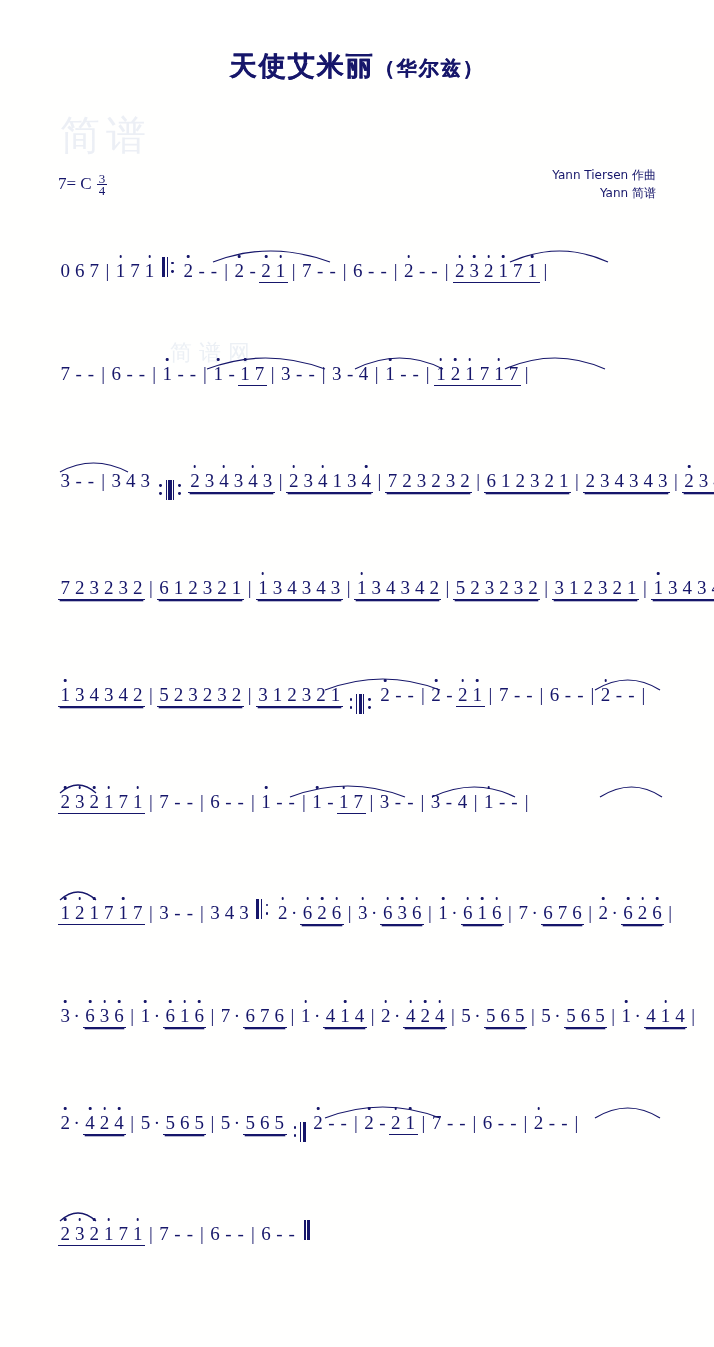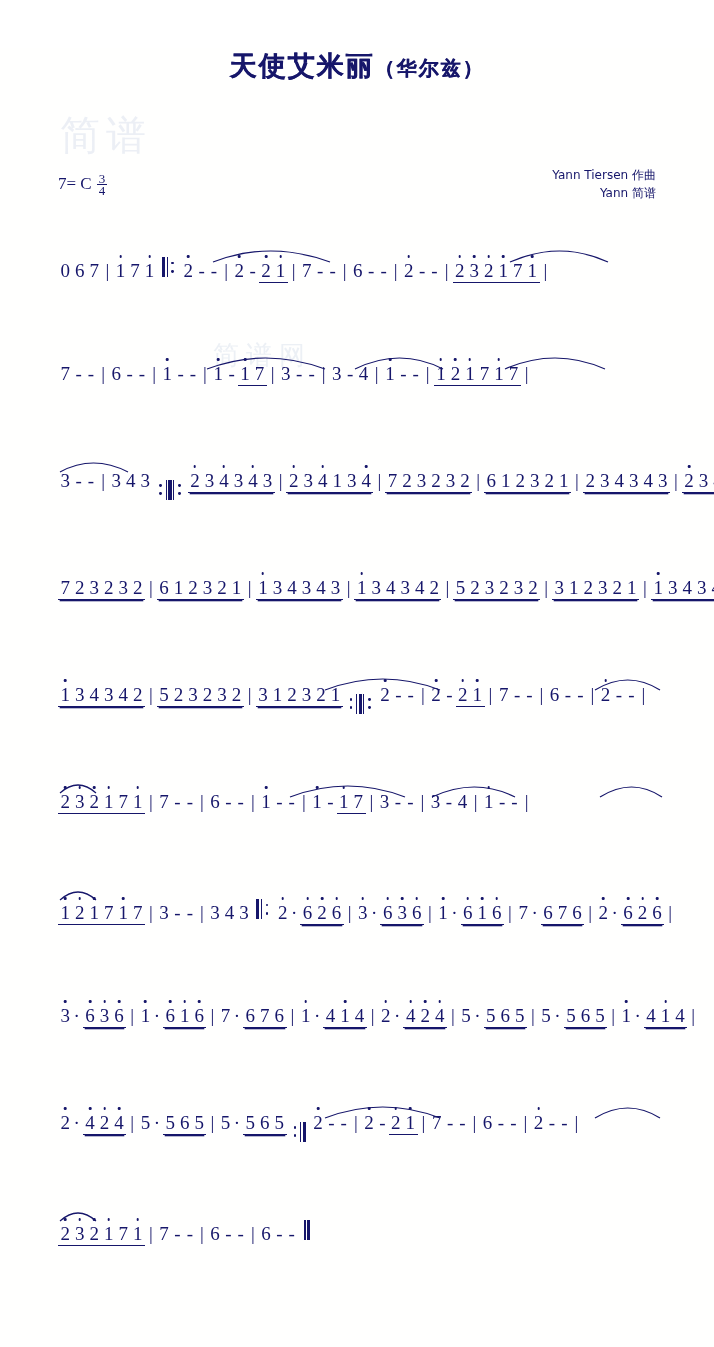--- a/index.html
+++ b/index.html
@@ -184,26 +184,25 @@
     font-size: 40px;
     color: rgba(200, 210, 230, 0.35);
     font-family: "DejaVu Sans", sans-serif;
     letter-spacing: 6px;
     pointer-events: none;
   }
   .watermark2 {
     position: absolute;
     left: 170px;
     top: 290px;
-    font-size: 26px;
+    font-size: 22px;
     color: rgba(205, 215, 232, 0.38);
     font-family: "DejaVu Sans", sans-serif;
     letter-spacing: 7px;
     pointer-events: none;
-    margin-left: 43px;
   }
 </style>
 </head>
 <body>
 
 <div class="sheet">
 
   <div class="watermark">简谱</div>
   <div class="watermark2">简谱网</div>
 

